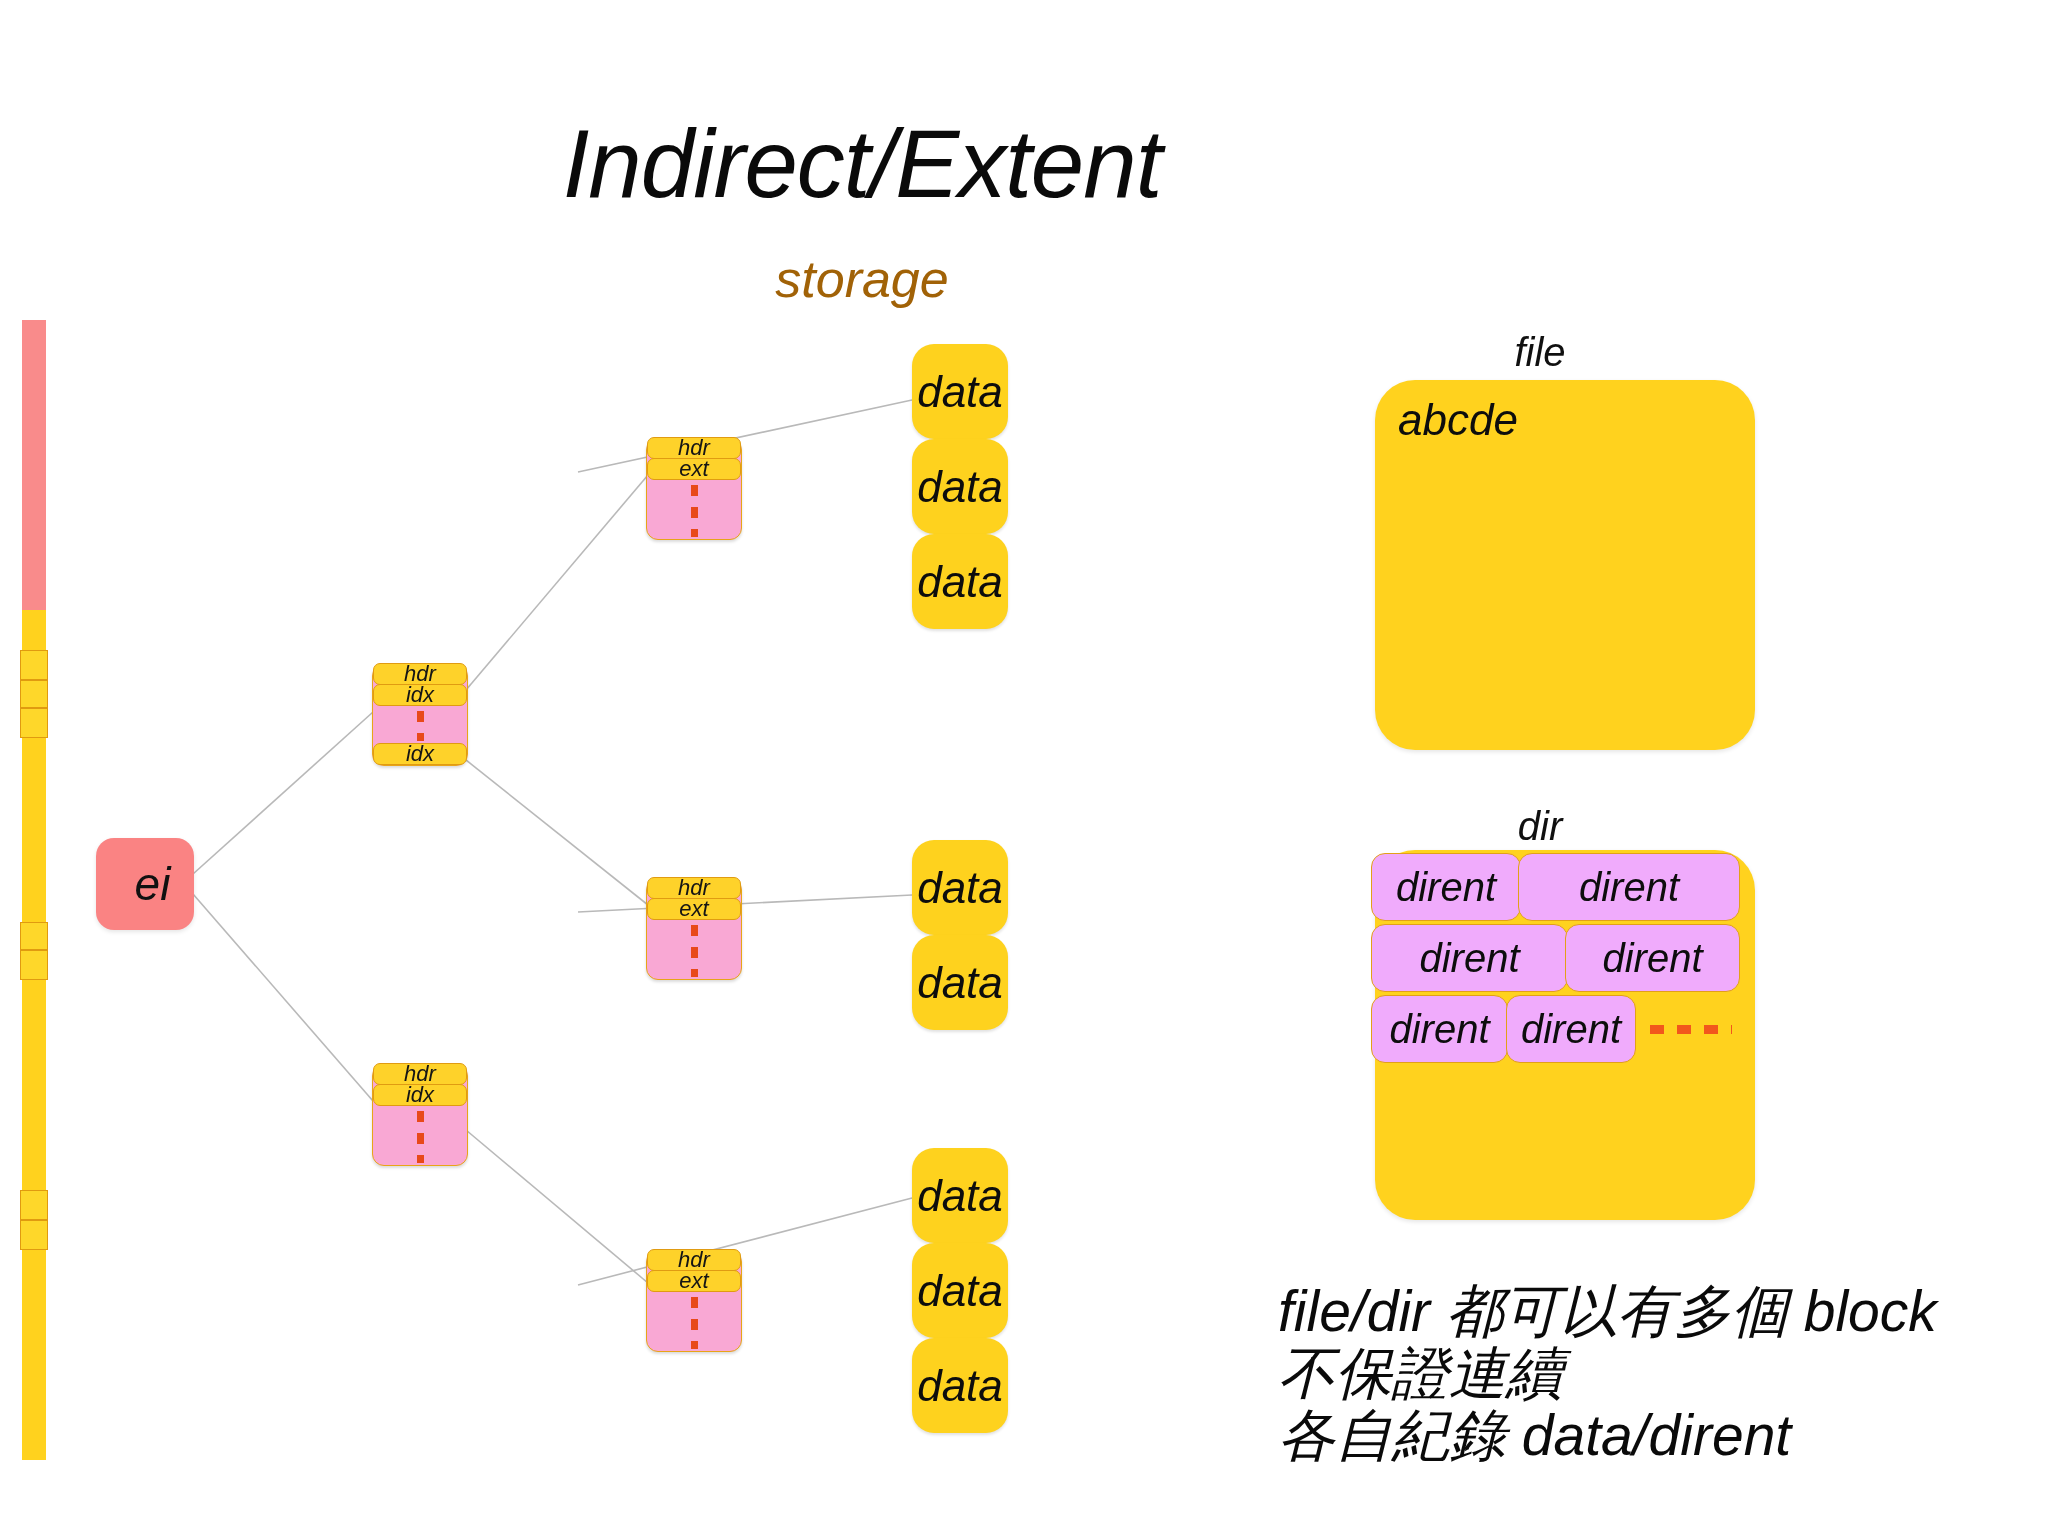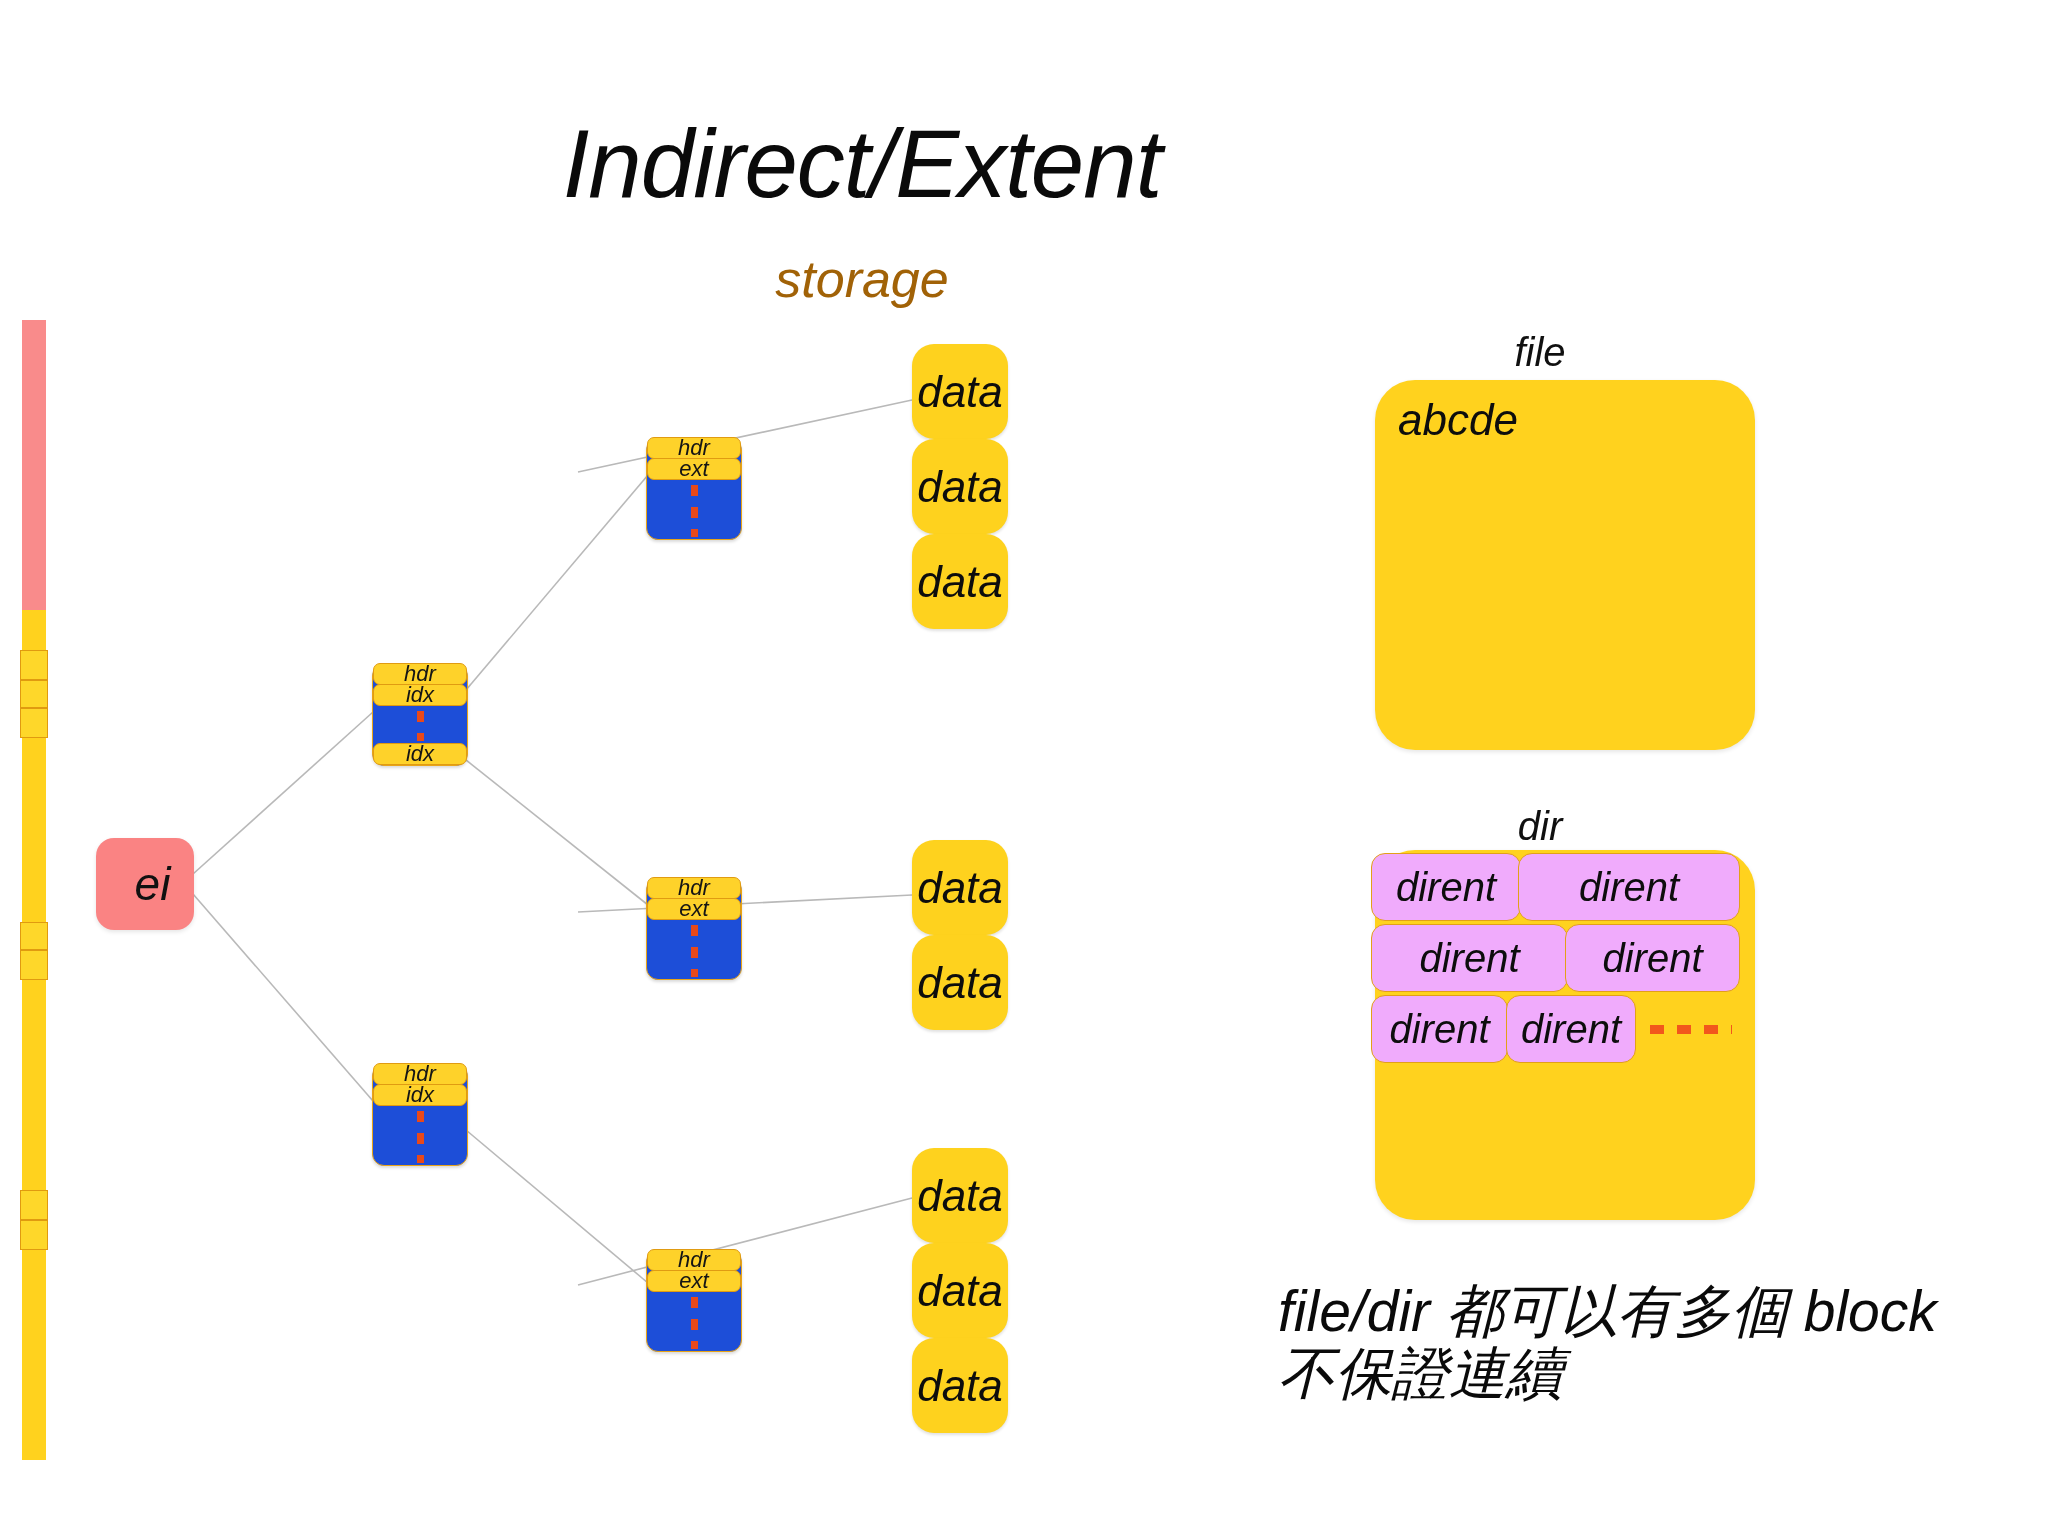--- a/index.html
+++ b/index.html
@@ -46,21 +46,21 @@
 
   .ei{
     background:#fa8383;
     border-radius:18px;
     display:flex;align-items:center;justify-content:center;
     font-size:46px;color:#111;
     box-shadow:0 2px 4px rgba(0,0,0,.10);
   }
 
   .blockbox{
-    background:#1d4ed8;
+    background:#f9a8d4;
     border:1.5px solid #e8a417;
     border-radius:12px;
     box-shadow:0 2px 3px rgba(0,0,0,.14);
     box-sizing:border-box;
   }
   .brow{
     position:absolute;left:0;width:100%;
     background:#fed22a;
     border:1.2px solid #e09b12;
     border-radius:7px;
@@ -249,15 +249,16 @@
   <div class="dirent" style="left:1565px;top:924px;width:175px;height:68px;">dirent</div>
 
   <div class="dirent" style="left:1371px;top:995px;width:137px;height:68px;">dirent</div>
   <div class="dirent" style="left:1506px;top:995px;width:130px;height:68px;">dirent</div>
 
   <div class="hdots" style="left:1650px;top:1025px;width:82px;"></div>
 
   <div class="notes">
     <div>file/dir 都可以有多個 block</div>
     <div>不保證連續</div>
+    <div>各自紀錄 data/dirent</div>
   </div>
 
 </div>
 
 </body></html>

